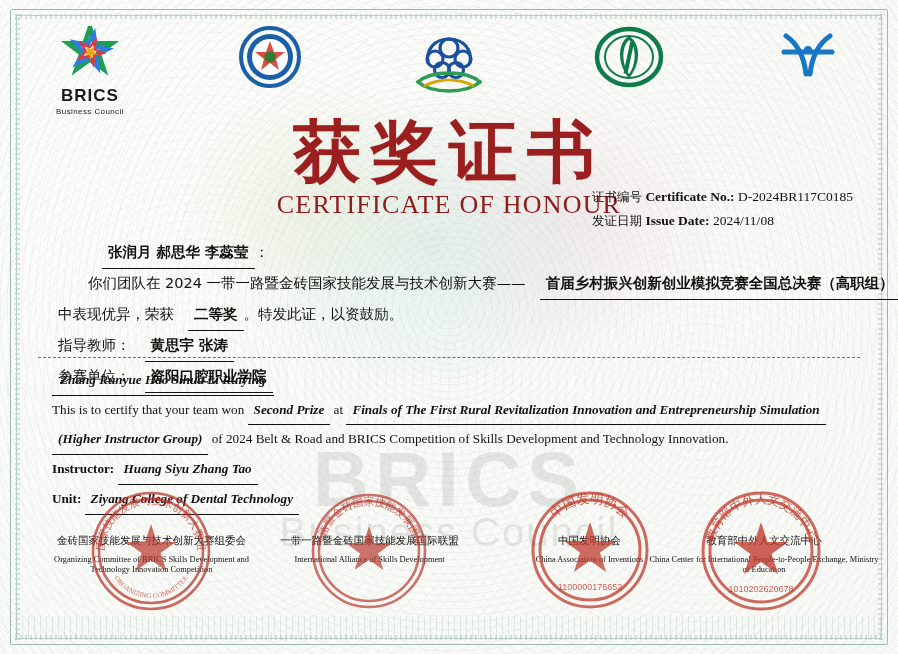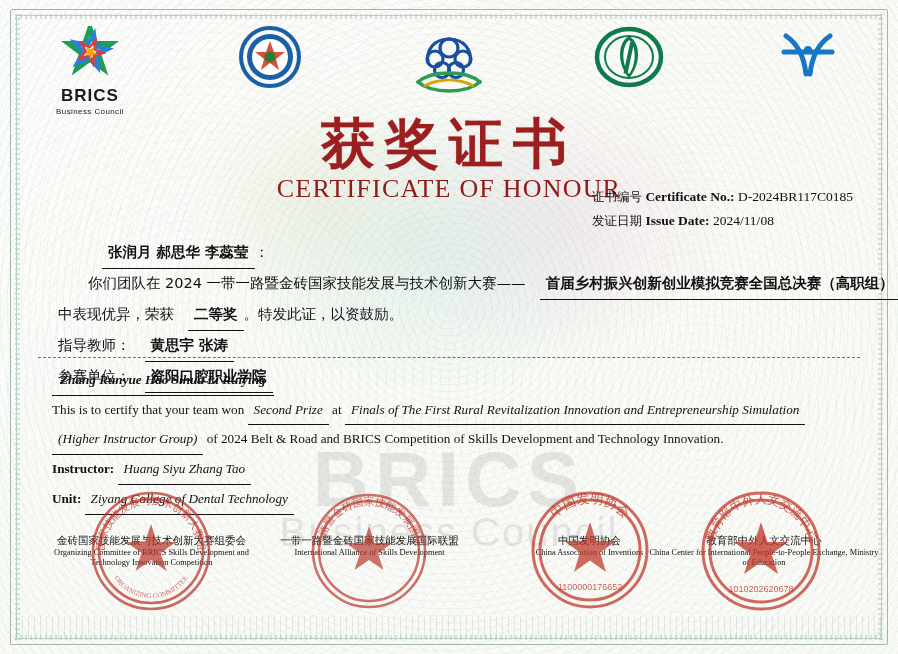--- a/index.html
+++ b/index.html
@@ -129,21 +129,21 @@
   
   .title-block {
     position: absolute;
     top: 112px;
     left: 0; right: 0;
     text-align: center;
     z-index: 3;
   }
   .title-cn {
     font-family: "DejaVu Serif", serif;
-    font-size: 54px;
+    font-size: 68px;
     font-weight: bold;
     letter-spacing: 10px;
     color: #9c1f1f;
     text-shadow: 0 0 1px rgba(140,20,20,0.35);
     line-height: 1.15;
   }
   .title-en {
     font-family: "Liberation Serif", serif;
     font-size: 26px;
     letter-spacing: 1.2px;
@@ -211,21 +211,21 @@
   }
   .body-en .names {
     font-style: italic;
     font-weight: bold;
     border-bottom: 1.1px solid #111;
     padding: 0 8px 1px 8px;
     display: inline-block;
   }
   .ul-en {
     font-style: italic;
-    font-weight: normal;
+    font-weight: bold;
     border-bottom: 1.1px solid #111;
     display: inline-block;
     padding: 0 6px 1px 6px;
   }
   .body-en .lbl { font-weight: bold; text-align: center; }
 
   
   .seal-row {
     position: absolute;
     bottom: 48px;
@@ -243,21 +243,21 @@
     font-family: "DejaVu Sans", sans-serif;
     font-size: 10.5px;
     color: #111;
     line-height: 1.25;
   }
   .seal .cap-en {
     font-family: "Liberation Serif", serif;
     font-size: 8.4px;
     color: #111;
     line-height: 1.2;
-    margin-top: 1px;
+    margin-top: 8px;
   }
   .stamp {
     position: absolute;
     z-index: 5;
     pointer-events: none;
   }
 
   .bottom-strip {
     position: absolute;
     left: 16px; right: 16px; bottom: 16px;

